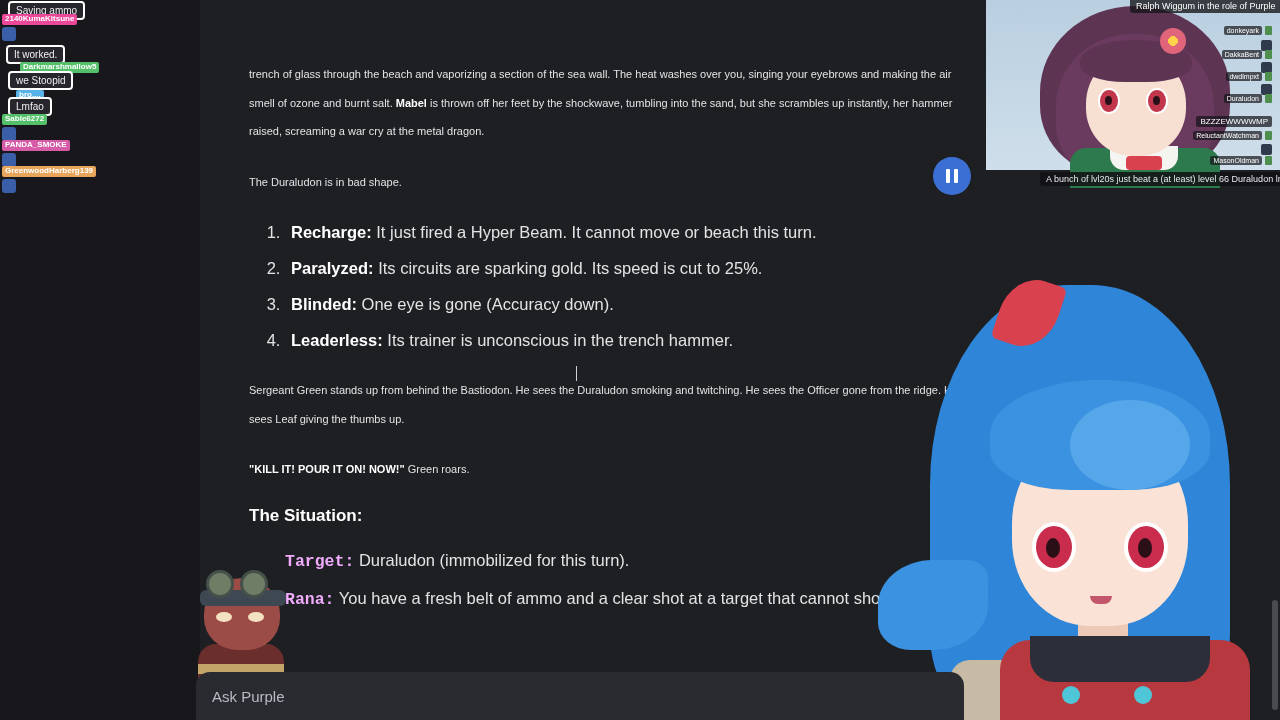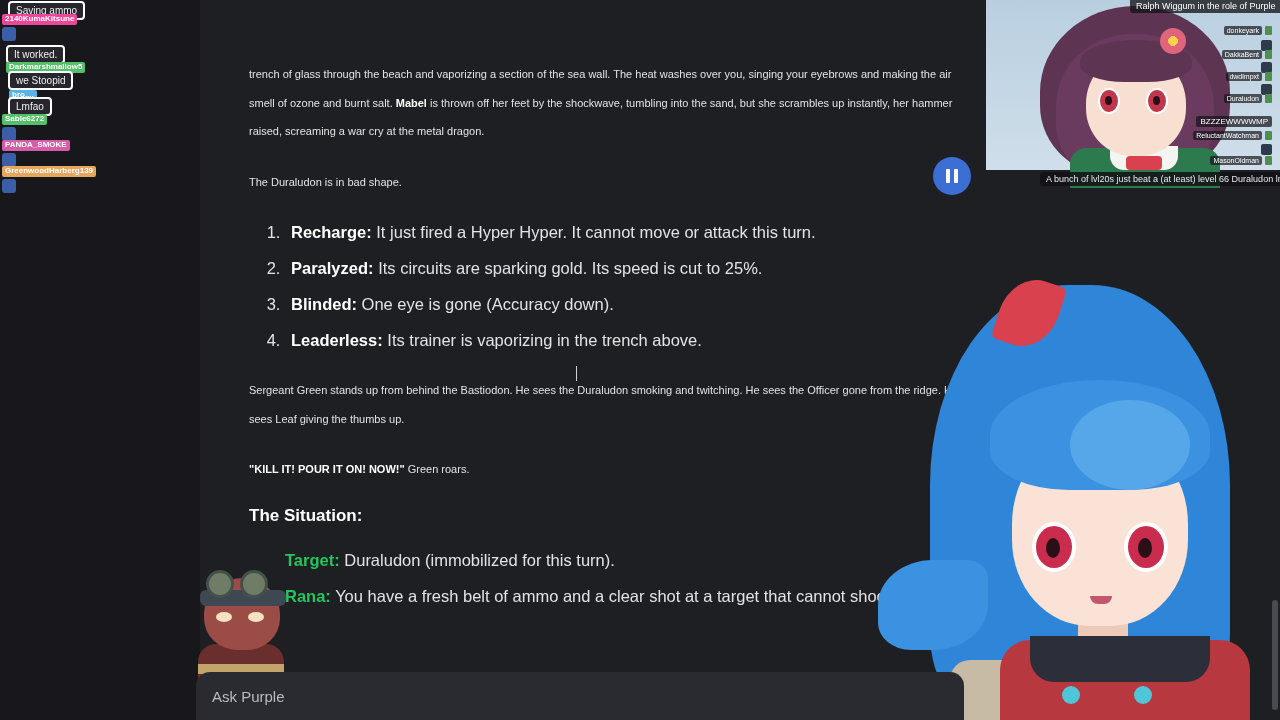--- a/index.html
+++ b/index.html
@@ -95,21 +95,21 @@
   }
   ol.numlist li b { color: #ffffff; }
   .quote { font-weight: bold; color: #ffffff; }
   ul.plain {
     margin: 0; padding-left: 36px; list-style: none;
   }
   ul.plain li {
     font-size: 16.5px; line-height: 28px; margin-bottom: 8px;
     color: #e3e3e6;
   }
-  ul.plain li b { color: #22c55e; }
+  ul.plain li b { color: #f0abfc; font-family: Liberation Mono, monospace; }
   .dim { color: #9aa0a6; }
 
   
   #text-caret {
     position: absolute;
     left: 576px; top: 366px;
     width: 1px; height: 15px;
     background: #cfd2d6;
   }
 
@@ -333,27 +333,27 @@
     <div class="chat-msg" style="left:8px; top:0;">
       <span class="chat-bubble">Saving ammo</span>
     </div>
     <div class="chat-msg" style="left:2px; top:14px;">
       <span class="chat-user" style="background:#ec4899">2140KumaKitsune</span>
       <br><span class="chat-avatar"></span>
     </div>
     <div class="chat-msg" style="left:6px; top:44px;">
       <span class="chat-bubble">It worked.</span>
     </div>
-    <div class="chat-msg" style="left:6px; top:62px;">
+    <div class="chat-msg" style="left:0; top:62px;padding-left:20px;">
       <span class="chat-user" style="background:#54c06a">Darkmarshmallow5</span>
     </div>
     <div class="chat-msg" style="left:8px; top:70px;">
       <span class="chat-bubble">we Stoopid</span>
     </div>
-    <div class="chat-msg" style="left:9px; top:90px;">
+    <div class="chat-msg" style="left:16px; top:90px;">
       <span class="chat-user" style="background:#57b3e8">bro....</span>
     </div>
     <div class="chat-msg" style="left:8px; top:96px;">
       <span class="chat-bubble">Lmfao</span>
     </div>
     <div class="chat-msg" style="left:2px; top:114px;">
       <span class="chat-user" style="background:#54c06a">Sable6272</span>
       <br><span class="chat-avatar"></span>
     </div>
     <div class="chat-msg" style="left:2px; top:140px;">
@@ -367,24 +367,24 @@
   </div>
 
   <div id="doc">
     <div id="doc-inner">
       <p class="p"><span>trench of glass through the beach and vaporizing a section of the sea wall. The heat washes over you, singing your eyebrows and making the air smell of ozone and burnt salt. </span><b>Mabel</b><span> is thrown off her feet by the shockwave, tumbling into the sand, but she scrambles up instantly, her hammer raised, screaming a war cry at the metal dragon.</span></p>
 
 
       <p class="p">The Duraludon is in bad shape.</p>
 
       <ol class="numlist">
-        <li><b>Recharge:</b><span> It just fired a Hyper Hyper. It cannot move or attack this turn.</span></li>
+        <li><b>Recharge:</b><span> It just fired a Hyper Beam. It cannot move or beach this turn.</span></li>
         <li><b>Paralyzed:</b><span> Its circuits are sparking gold. Its speed is cut to 25%.</span></li>
         <li><b>Blinded:</b><span> One eye is gone (Accuracy down).</span></li>
-        <li><b>Leaderless:</b><span> Its trainer is vaporizing in the trench above.</span></li>
+        <li><b>Leaderless:</b><span> Its trainer is unconscious in the trench hammer.</span></li>
       </ol>
 
       <p class="p">Sergeant Green stands up from behind the Bastiodon. He sees the Duraludon smoking and twitching. He sees the Officer gone from the ridge. He sees Leaf giving the thumbs up.</p>
 
       <p class="p"><span class="quote">"KILL IT! POUR IT ON! NOW!"</span><span> Green roars.</span></p>
 
       <h3 class="head">The Situation:</h3>
 
       <ul class="plain">
         <li><b>Target:</b><span> Duraludon (immobilized for this turn).</span></li>

